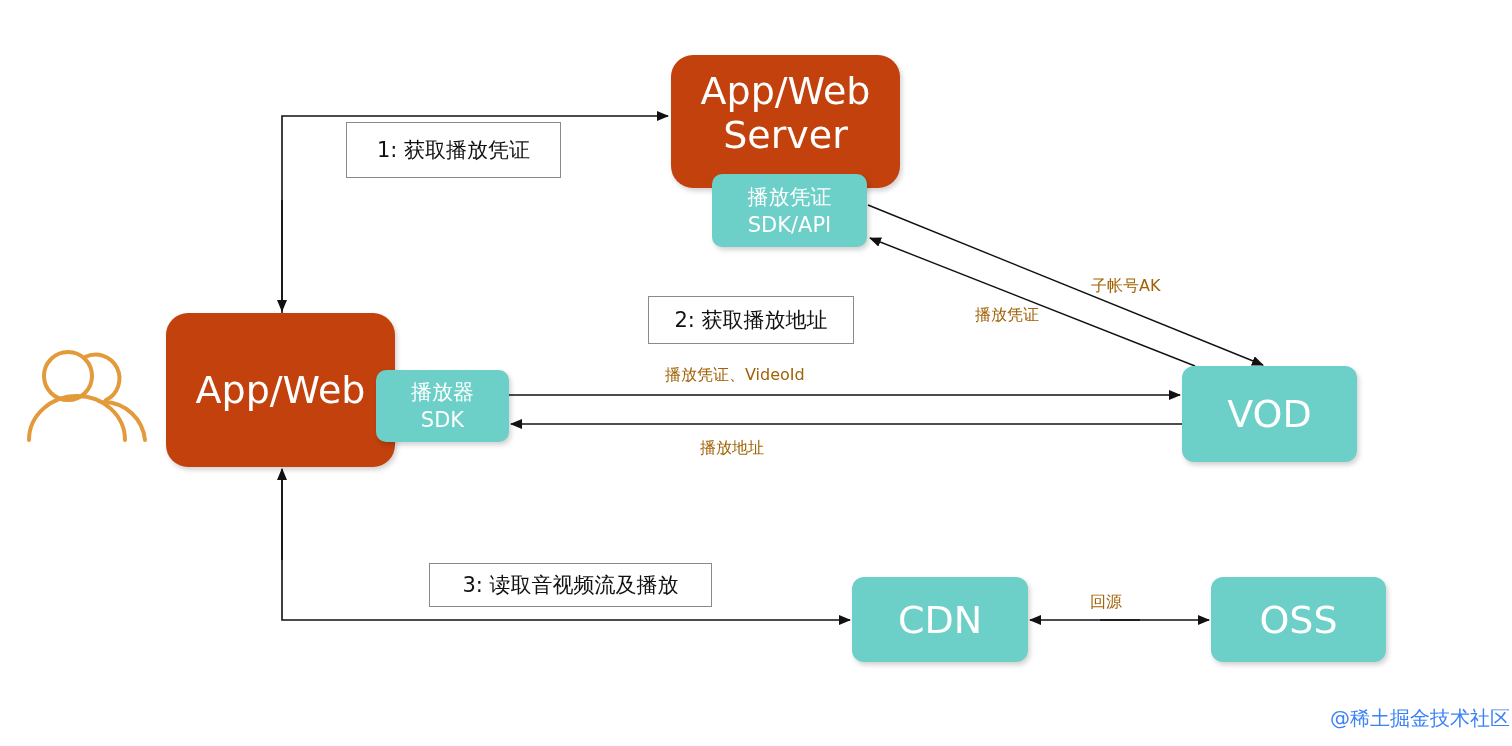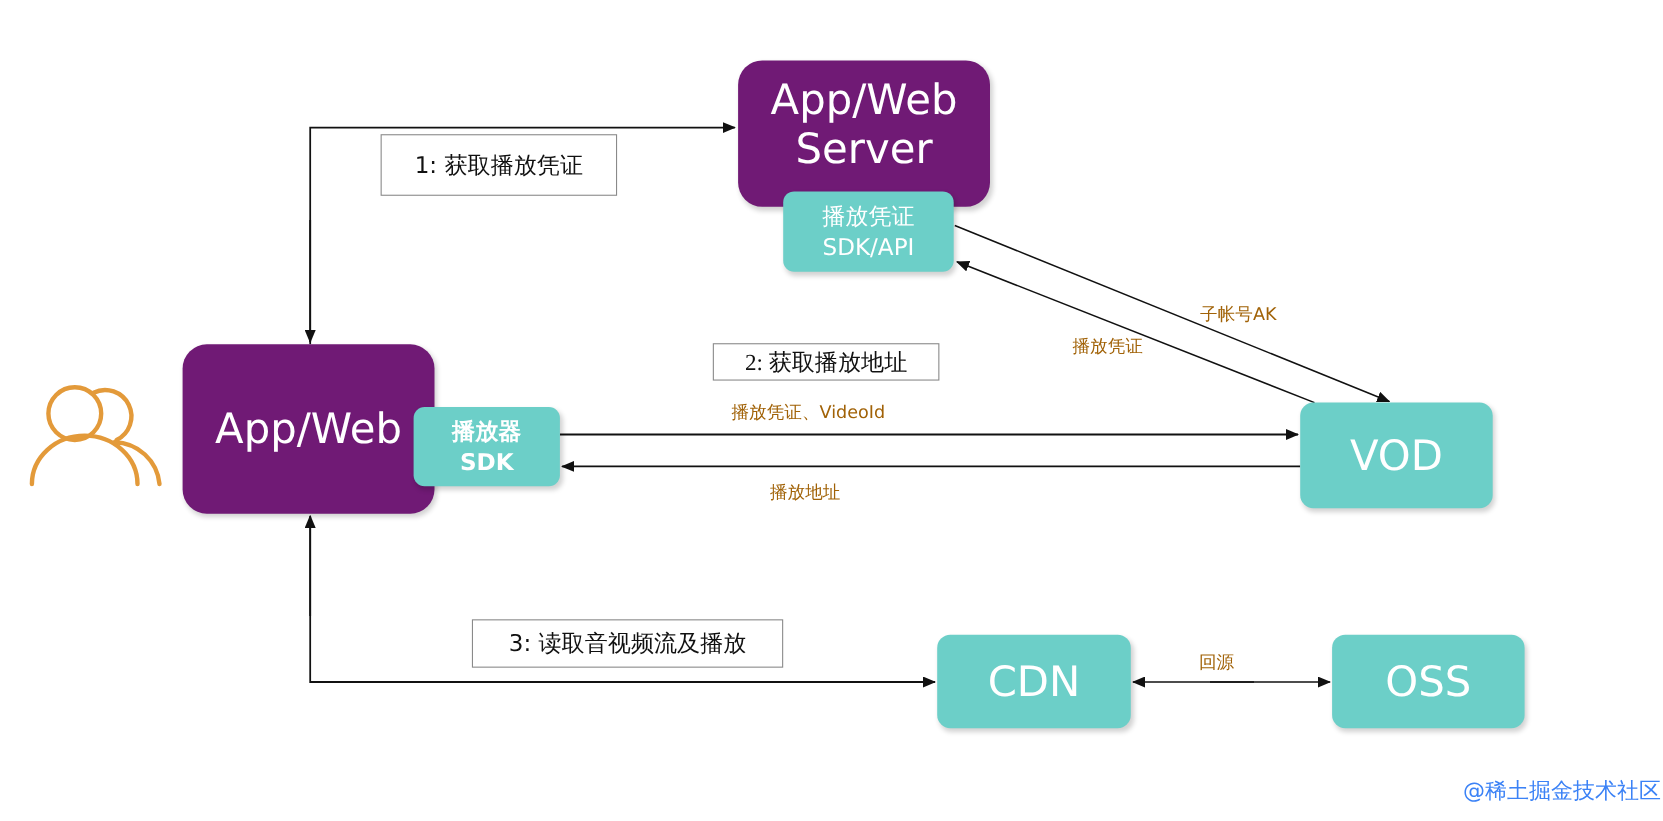--- a/index.html
+++ b/index.html
@@ -2,21 +2,21 @@
 <html><head>
 <meta charset="utf-8">
 <style>
   html, body { margin: 0; padding: 0; background: #ffffff; }
   body { width: 1512px; height: 746px; position: relative; overflow: hidden;
          font-family: "DejaVu Sans", "Liberation Sans", sans-serif; }
   #diagram { position: absolute; left: 0; top: 0; }
   .box { position: absolute; display: flex; flex-direction: column; align-items: center;
          justify-content: center; color: #ffffff; text-align: center;
          box-shadow: 2px 3px 5px rgba(0,0,0,0.18); box-sizing: border-box; }
-  .green { background: #701a75; border-radius: 22px; }
+  .green { background: #c2410c; border-radius: 22px; }
   .teal { background: #6ccfc8; border-radius: 12px; }
   .big { font-size: 38px; line-height: 44px; font-family: "DejaVu Sans", sans-serif; }
   .mid { font-size: 38px; line-height: 44px; font-family: "DejaVu Sans", sans-serif; }
   .small { font-size: 21px; line-height: 28px; }
   .step { position: absolute; background: #ffffff; border: 1.5px solid #8a8a8a;
           font-size: 21px; color: #111; display: flex; align-items: center; justify-content: center;
           box-sizing: border-box; }
   .lbl { position: absolute; font-size: 16px; color: #a16207; white-space: nowrap; }
   .watermark { position: absolute; font-size: 20px; color: #3b82f6; white-space: nowrap; }
 </style>
@@ -58,37 +58,37 @@
   <div class="big">Server</div>
 </div>
 <div class="box teal" style="left:712px;top:174px;width:155px;height:73px;border-radius:10px;">
   <div class="small">播放凭证</div>
   <div class="small">SDK/API</div>
 </div>
 
 <div class="box green" style="left:166px;top:313px;width:229px;height:154px;">
   <div class="big">App/Web</div>
 </div>
-<div class="box teal" style="left:376px;top:370px;width:133px;height:72px;border-radius:10px;font-weight:bold;">
+<div class="box teal" style="left:376px;top:370px;width:133px;height:72px;border-radius:10px;">
   <div class="small">播放器</div>
   <div class="small">SDK</div>
 </div>
 
 <div class="box teal mid" style="left:1182px;top:366px;width:175px;height:96px;">
   <span>VOD</span>
 </div>
 <div class="box teal mid" style="left:852px;top:577px;width:176px;height:85px;">
   <span>CDN</span>
 </div>
 <div class="box teal mid" style="left:1211px;top:577px;width:175px;height:85px;text-align:center;">
   <span>OSS</span>
 </div>
 
 <div class="step" style="left:346px;top:122px;width:215px;height:56px;">1: 获取播放凭证</div>
-<div class="step" style="left:648px;top:312px;width:206px;height:34px;font-family:Liberation Serif, serif;">2: 获取播放地址</div>
+<div class="step" style="left:648px;top:296px;width:206px;height:48px;">2: 获取播放地址</div>
 <div class="step" style="left:429px;top:563px;width:283px;height:44px;">3: 读取音视频流及播放</div>
 
 <div class="lbl" style="left:1091px;top:276px;">子帐号AK</div>
 <div class="lbl" style="left:975px;top:305px;">播放凭证</div>
 <div class="lbl" style="left:665px;top:365px;">播放凭证、VideoId</div>
 <div class="lbl" style="left:700px;top:438px;">播放地址</div>
 <div class="lbl" style="left:1090px;top:592px;">回源</div>
 
 <div class="watermark" style="left:1330px;top:705px;">@稀土掘金技术社区</div>
 

